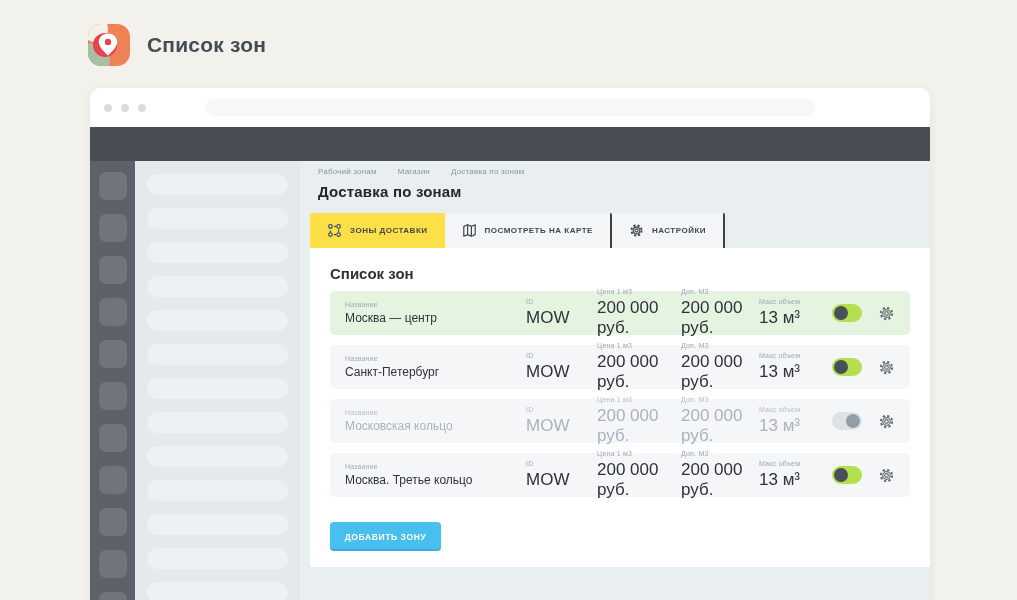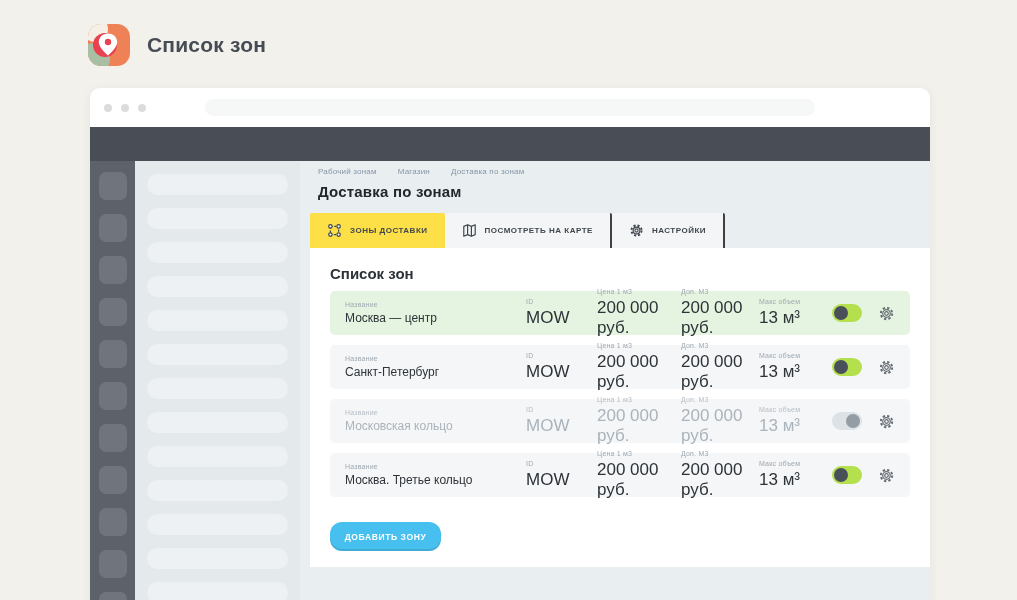--- a/index.html
+++ b/index.html
@@ -135,21 +135,21 @@
     position: absolute; top: 2px;
   }
   .toggle.on  .knob { left: 2px;  background: #4a505a; }
   .toggle.off .knob { right: 2px; background: #949ca4; }
 
   .row-gear { margin-left: 16px; flex: none; cursor: pointer; display: flex; }
 
   .add-btn {
     margin-top: 15px;
     width: 111px; height: 29px;
-    background: #47c0ef; border: none; border-radius: 12px;
+    background: #47c0ef; border: none; border-radius: 4px;
     color: #ffffff; font-family: "Liberation Sans", sans-serif;
     font-size: 8.5px; font-weight: bold; letter-spacing: 0.6px;
     box-shadow: inset 0 -2px 0 rgba(0,0,0,0.10);
     cursor: pointer;
   }
 </style>
 </head>
 <body>
 
 <div class="page-header">

